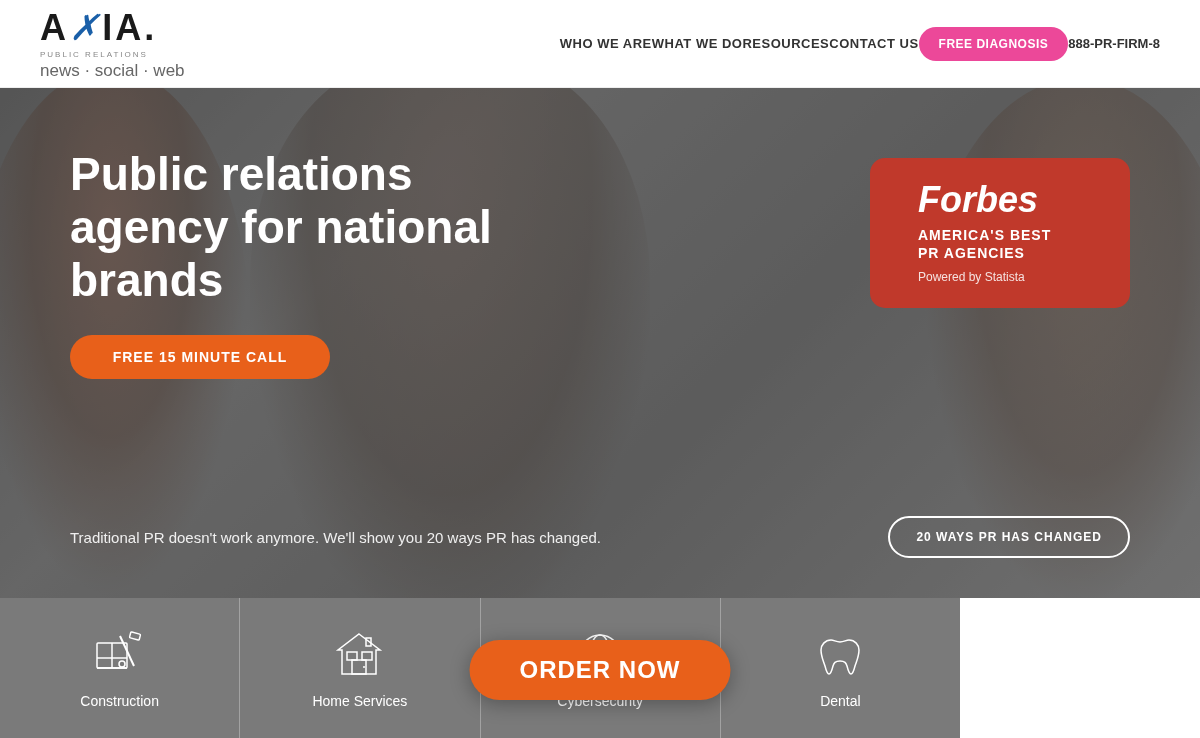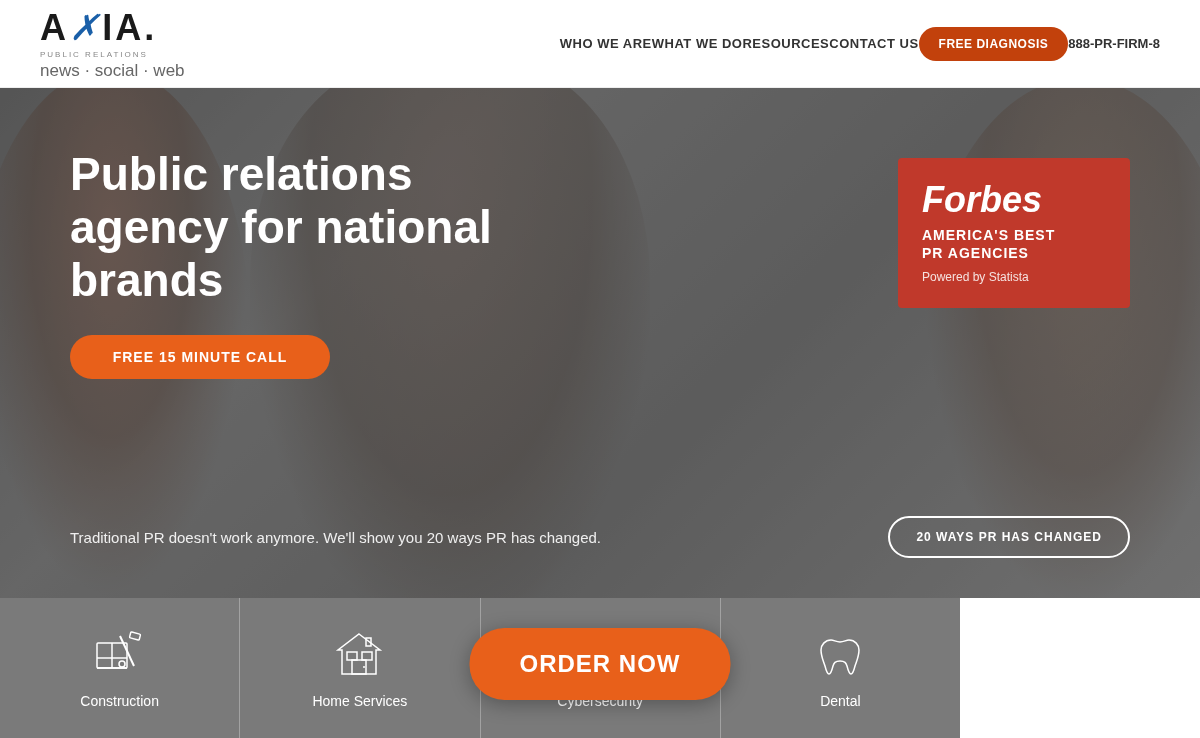--- a/index.html
+++ b/index.html
@@ -29,21 +29,21 @@
       font-size: 13px;
       font-weight: 600;
       color: #333;
       text-transform: uppercase;
       letter-spacing: 0.5px;
       cursor: pointer;
       text-decoration: none;
     }
 
     .btn-free-diagnosis {
-      background: #c2410c;
+      background: #ec4899;
       color: #fff;
       border: none;
       border-radius: 25px;
       padding: 10px 20px;
       font-size: 12px;
       font-weight: 700;
       letter-spacing: 0.5px;
       cursor: pointer;
       text-transform: uppercase;
       white-space: nowrap;
@@ -109,23 +109,23 @@
       font-weight: 700;
       letter-spacing: 1px;
       cursor: pointer;
       text-transform: uppercase;
       width: 260px;
       text-align: center;
     }
 
     .forbes-badge {
       background: #c0392b;
-      border-radius: 4px;
-      padding: 24px 24px;
-      width: 232px;
+      border-radius: 15px;
+      padding: 24px 48px;
+      width: 260px;
       color: #fff;
       margin-top: 10px;
     }
     .forbes-title {
       font-size: 36px;
       font-weight: 900;
       font-style: italic;
       line-height: 1;
       margin-bottom: 8px;
     }
@@ -198,21 +198,21 @@
       font-weight: 400;
     }
 
     
     .order-now-btn {
       position: absolute;
       background: #e8601a;
       color: #fff;
       border: none;
       border-radius: 35px;
-      padding: 22px 50px;
+      padding: 16px 50px;
       font-size: 24px;
       font-weight: 900;
       letter-spacing: 1px;
       cursor: pointer;
       text-transform: uppercase;
       white-space: nowrap;
       z-index: 10;
       bottom: 38px;
       left: 50%;
       transform: translateX(-50%);

